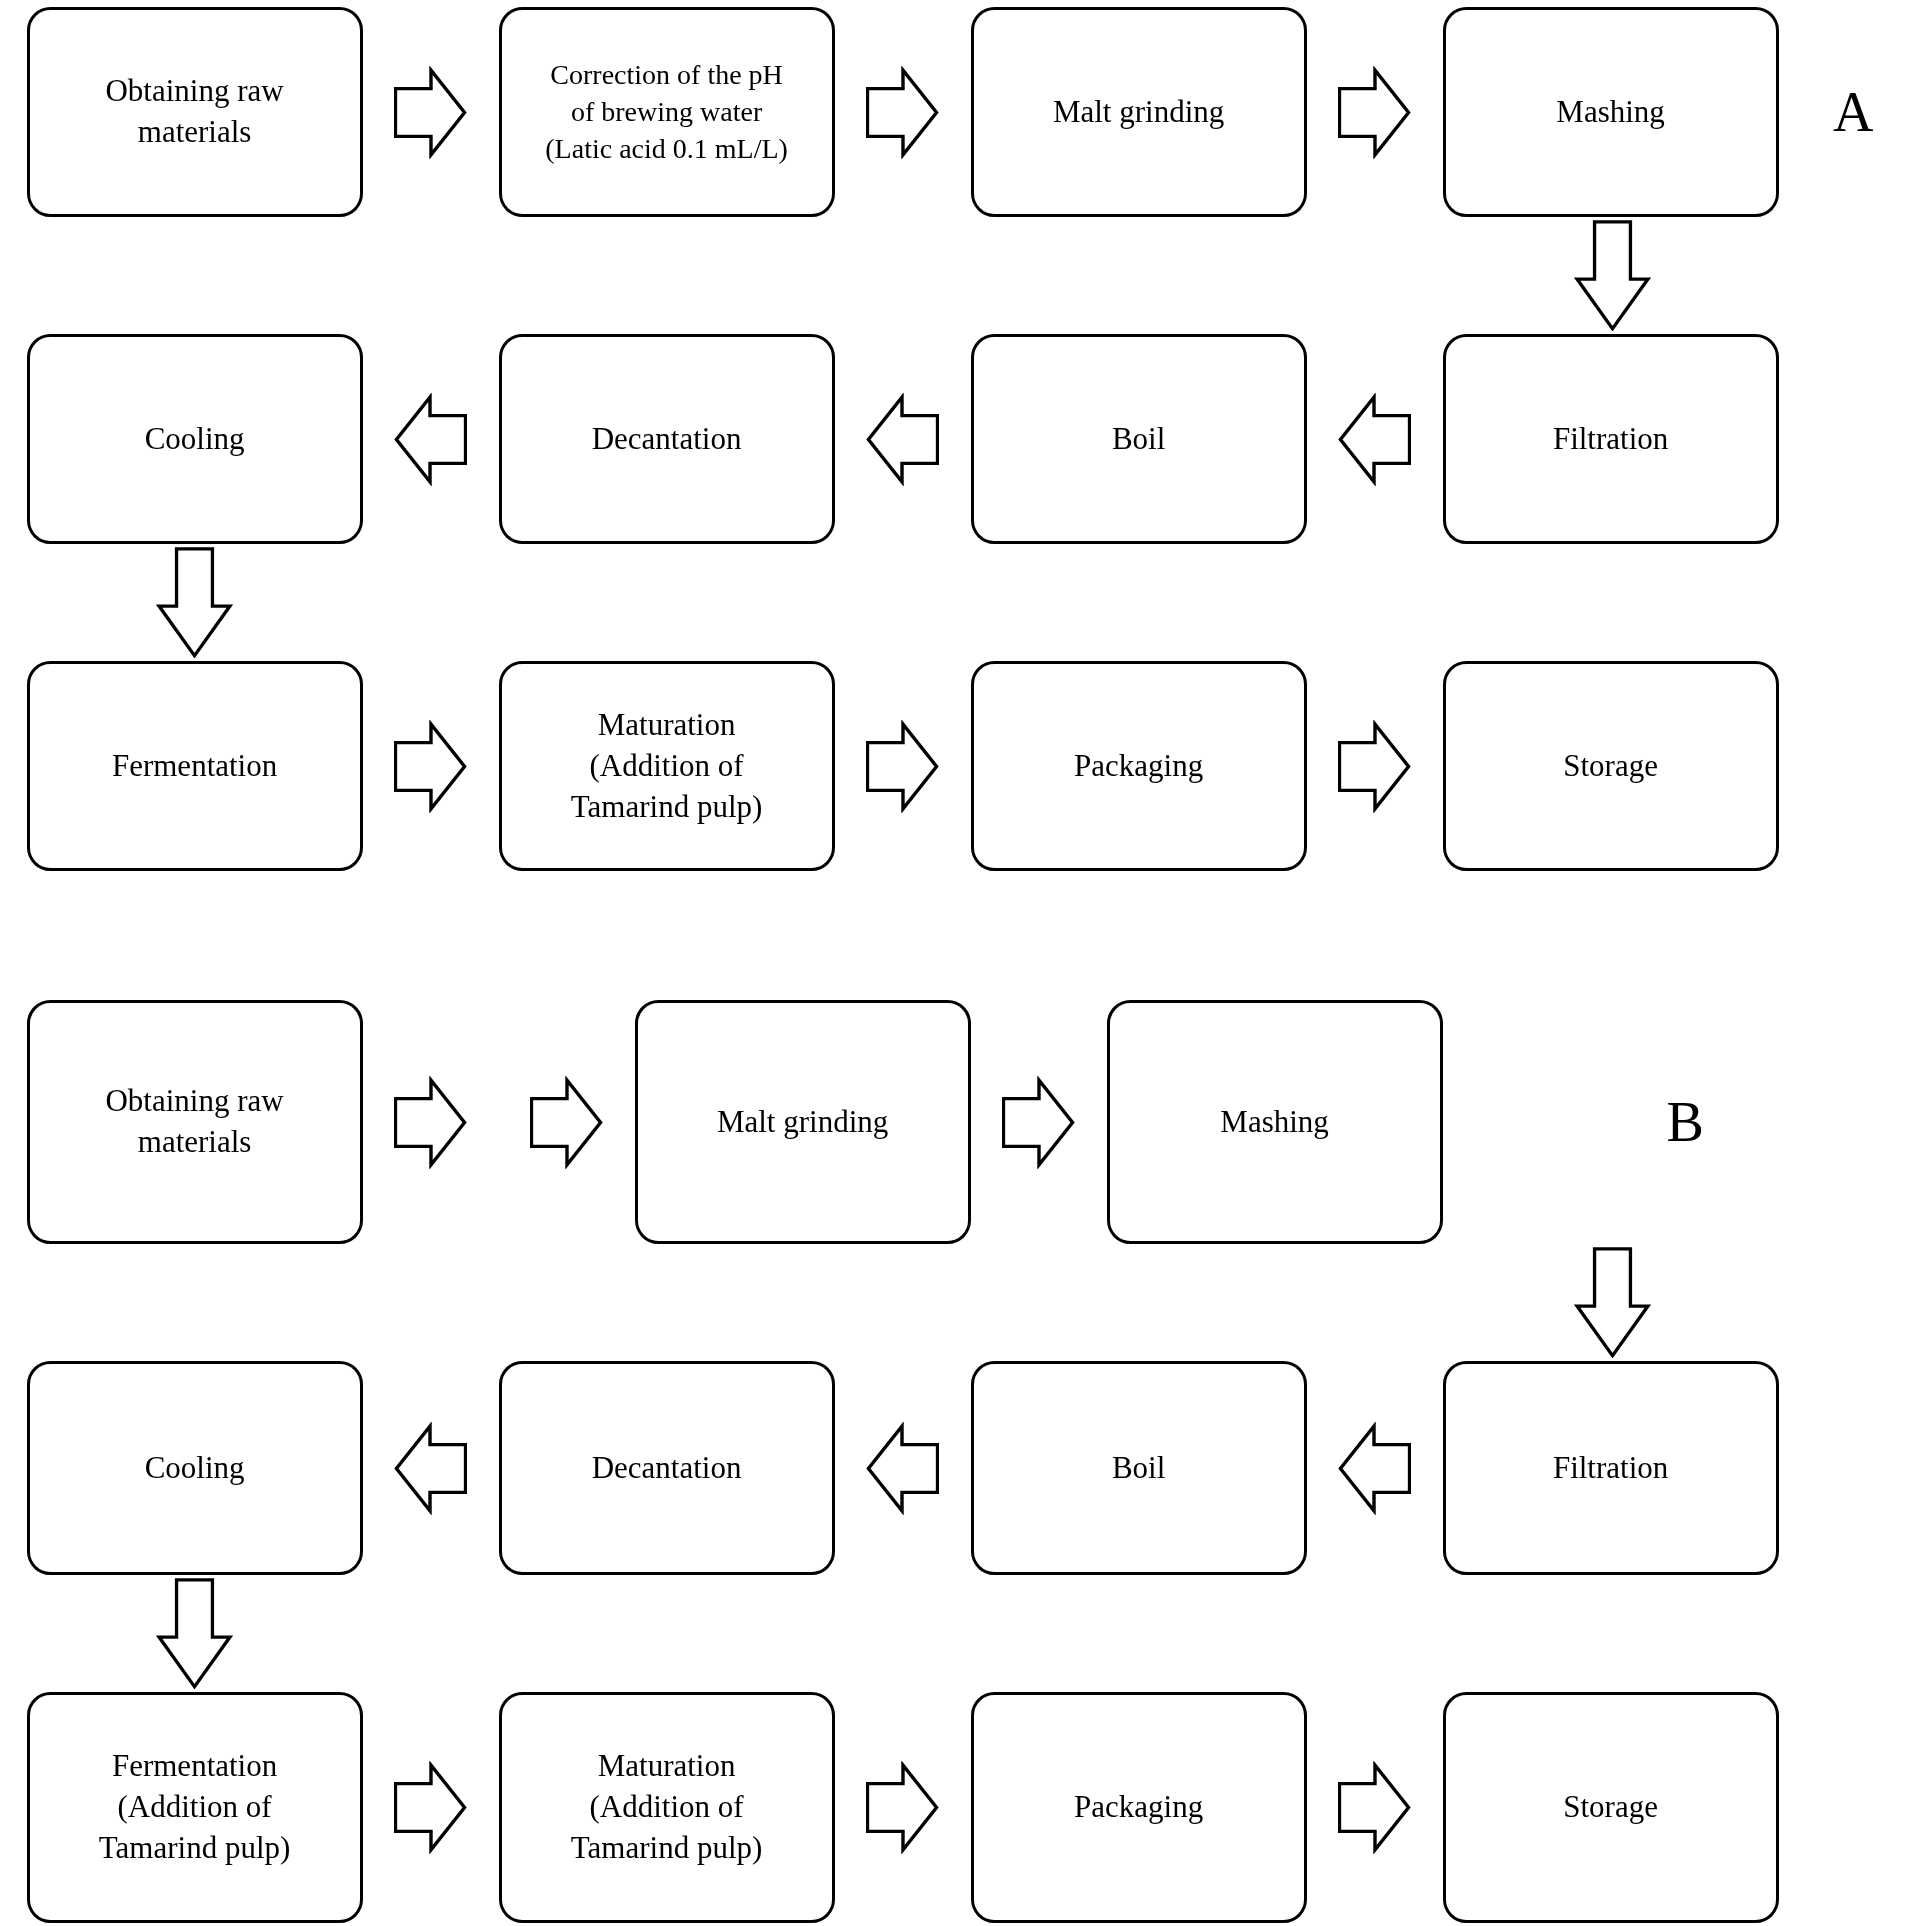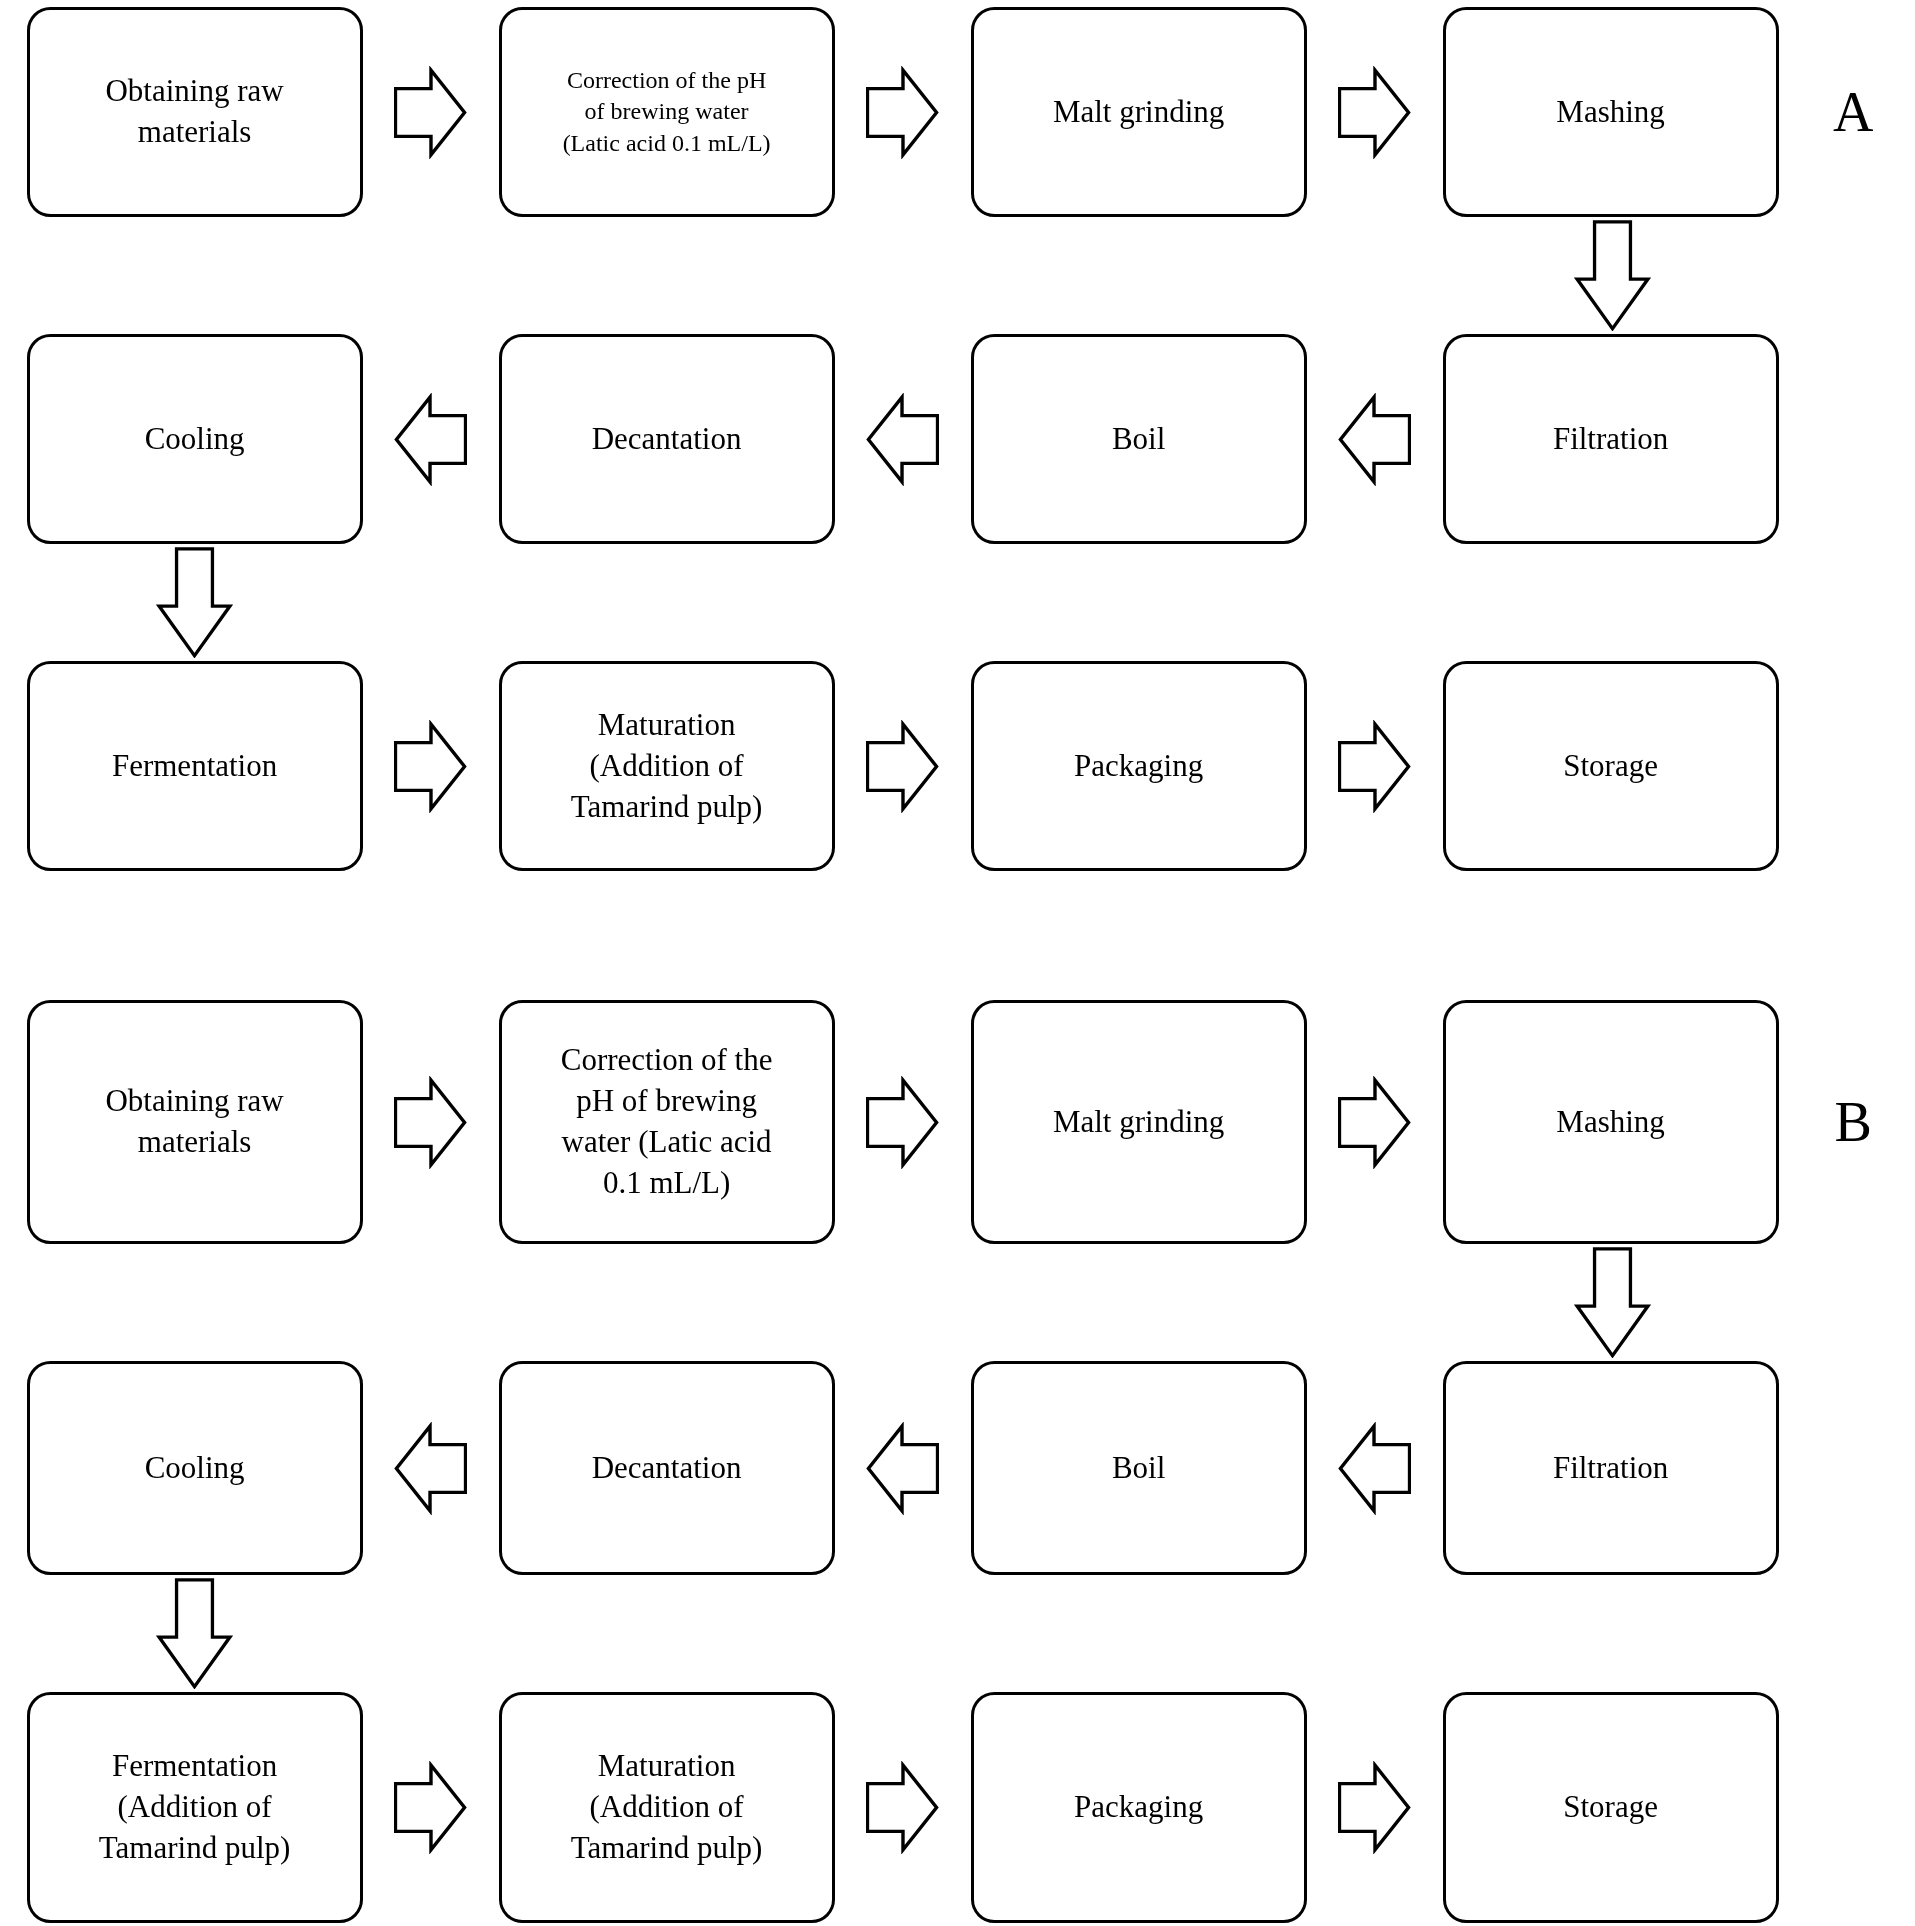--- a/index.html
+++ b/index.html
@@ -41,21 +41,21 @@
     display: flex;
     align-items: center;
     justify-content: center;
     text-align: center;
     font-size: 31px;
     line-height: 1.32;
     white-space: pre-line;
     padding: 4.9px 10.7px;
     flex: 0 0 auto;
   }
-  .box.small { font-size: 24px; }
+  .box.small { font-size: 28px; }
   .acell {
     width: 136px;
     height: 100%;
     display: flex;
     align-items: center;
     justify-content: center;
     flex: 0 0 auto;
   }
   .labelcell {
     flex: 1 1 auto;
@@ -179,24 +179,20 @@
   <section class="diagram diagram-b">
 
     <div class="row h500">
       <div class="box">Obtaining raw
 materials</div>
       <div class="acell">
         <svg class="arrow-h" viewBox="0 0 150 190">
             <use href="#ar-right"></use>
           </svg>
       </div>
-      <div class="box">Correction of the
-pH of brewing
-water (Latic acid
-0.1 mL/L)</div>
       <div class="acell">
         <svg class="arrow-h" viewBox="0 0 150 190">
             <use href="#ar-right"></use>
           </svg>
       </div>
       <div class="box">Malt grinding</div>
       <div class="acell">
         <svg class="arrow-h" viewBox="0 0 150 190">
             <use href="#ar-right"></use>
           </svg>

